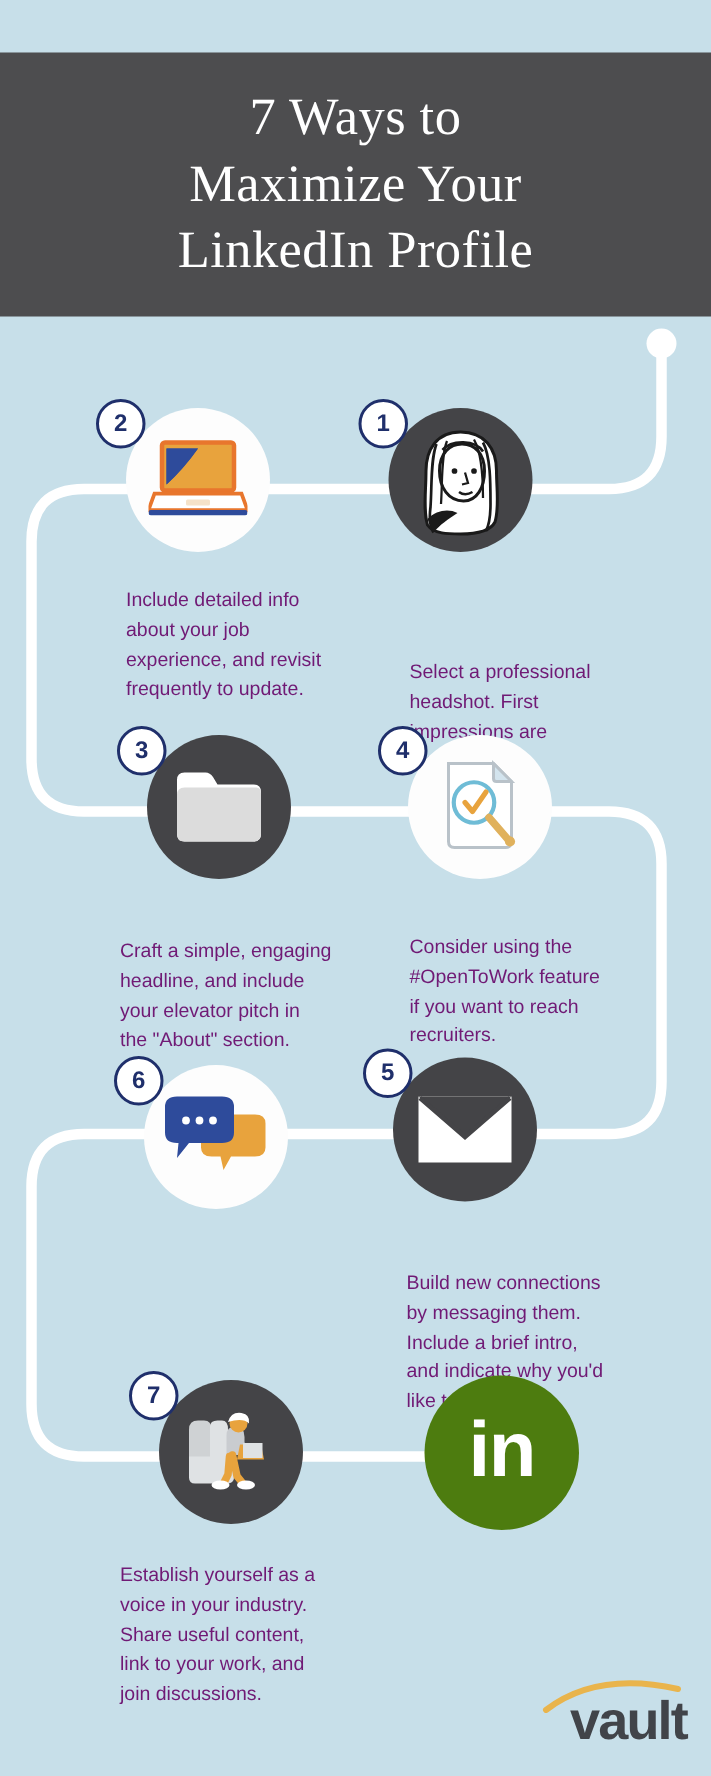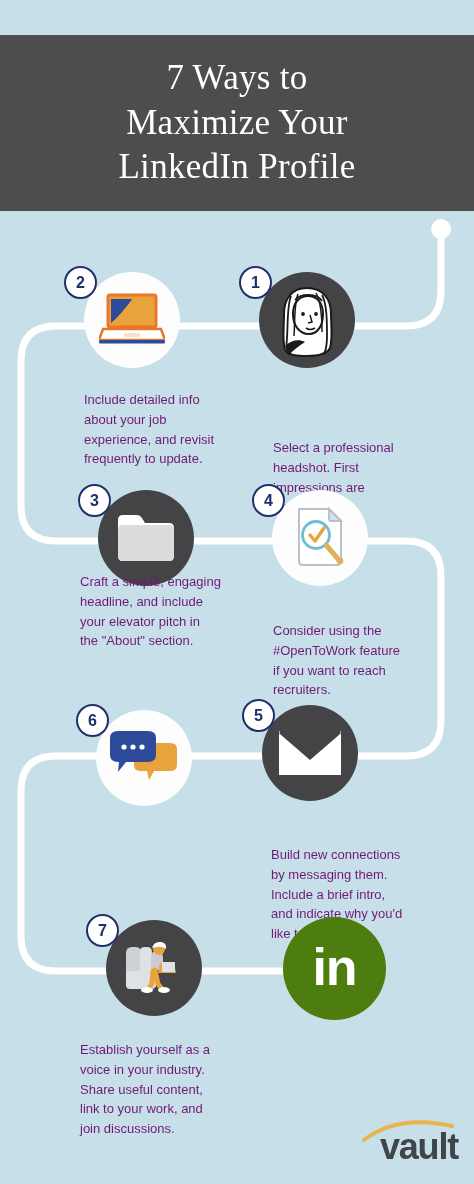--- a/index.html
+++ b/index.html
@@ -174,21 +174,21 @@
   <div class="step" style="left:98px; top:490px;">
     <div class="circle dark">
       <div class="badge">3</div>
 
       <svg width="62" height="52" viewBox="0 0 62 52">
         <path d="M3 8 Q3 3 8 3 L22 3 Q25 3 27 6 L30 11 L54 11 Q59 11 59 16 L59 44 Q59 49 54 49 L8 49 Q3 49 3 44 Z" fill="#ffffff"></path>
         <path d="M3 18 Q3 13 8 13 L56 13 Q59 13 59 17 L59 44 Q59 49 54 49 L8 49 Q3 49 3 44 Z" fill="#dcdcdc"></path>
       </svg>
     </div>
   </div>
-  <div class="caption" style="left:80px; top:572px; width:160px;">Craft a simple, engaging
+  <div class="caption" style="left:80px; top:624px; width:160px;">Craft a simple, engaging
 headline, and include
 your elevator pitch in
 the "About" section.</div>
 
   <div class="step" style="left:272px; top:490px;">
     <div class="circle light">
       <div class="badge">4</div>
 
       <svg width="62" height="66" viewBox="0 0 62 66">
         <path d="M10 4 L40 4 L52 16 L52 56 Q52 60 48 60 L14 60 Q10 60 10 56 Z" fill="#ffffff" stroke="#b9c2c9" stroke-width="2"></path>

